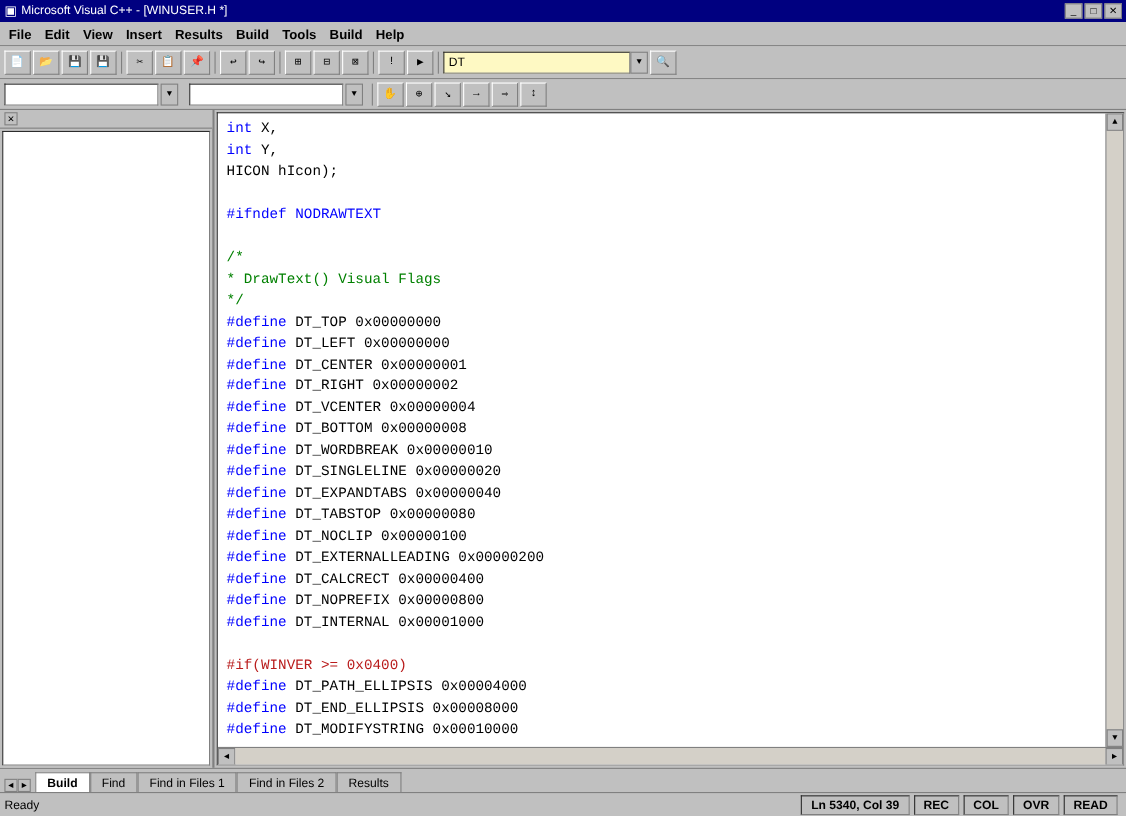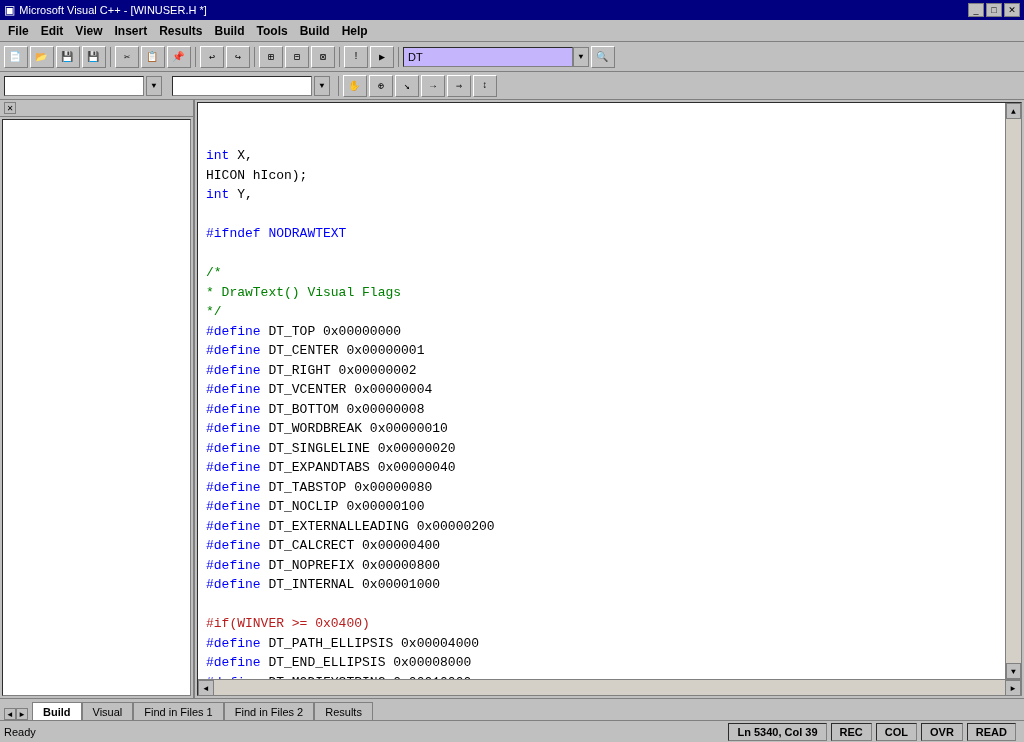--- a/index.html
+++ b/index.html
@@ -91,21 +91,21 @@
       font-size: 10px;
     }
     .toolbar-separator {
       width: 1px;
       height: 20px;
       background: #808080;
       margin: 0 2px;
     }
     .toolbar-combo {
       height: 20px;
-      background: #c4b5fd;
+      background: #fef9c3;
       border: 1px inset #808080;
       display: flex;
       align-items: center;
       width: 170px;
       padding: 0 4px;
       font-size: 11px;
       font-family: Arial, sans-serif;
     }
     .toolbar-combo-arrow {
       background: #c0c0c0;
@@ -246,21 +246,20 @@
     }
 
     .editor-with-scroll {
       display: flex;
       flex: 1;
       overflow: hidden;
     }
     .code-wrapper {
       flex: 1;
       overflow: auto;
-      margin-top: 39px;
     }
 
     .scrollbar-btn {
       width: 100%;
       height: 16px;
       background: #c0c0c0;
       border: 1px solid #808080;
       display: flex;
       align-items: center;
       justify-content: center;
@@ -393,29 +392,30 @@
       </div>
     </div>
     <div class="left-panel-content"></div>
   </div>
 
   <div class="editor-area">
     <div class="editor-with-scroll">
       <div class="code-wrapper" id="code-wrapper">
           <div style="padding: 4px 8px; font-family: Courier New, Courier, monospace; font-size: 13px; line-height: 1.5;">
             <div>            <span style="color:#0000ff;">int</span> X,</div>
+            <div>            <span style="color:#0000ff;">int</span> Y,</div>
             <div>            HICON hIcon);</div>
-            <div>            <span style="color:#0000ff;">int</span> Y,</div>
             <div>&nbsp;</div>
             <div><span style="color:#0000ff;">#ifndef NODRAWTEXT</span></div>
             <div>&nbsp;</div>
             <div><span style="color:#008000;">/*</span></div>
             <div><span style="color:#008000;"> * DrawText() Visual Flags</span></div>
             <div><span style="color:#008000;"> */</span></div>
             <div><span style="color:#0000ff;">#define</span> DT_TOP              0x00000000</div>
+            <div><span style="color:#0000ff;">#define</span> DT_LEFT             0x00000000</div>
             <div><span style="color:#0000ff;">#define</span> DT_CENTER           0x00000001</div>
             <div><span style="color:#0000ff;">#define</span> DT_RIGHT            0x00000002</div>
             <div><span style="color:#0000ff;">#define</span> DT_VCENTER          0x00000004</div>
             <div><span style="color:#0000ff;">#define</span> DT_BOTTOM           0x00000008</div>
             <div><span style="color:#0000ff;">#define</span> DT_WORDBREAK        0x00000010</div>
             <div><span style="color:#0000ff;">#define</span> DT_SINGLELINE       0x00000020</div>
             <div><span style="color:#0000ff;">#define</span> DT_EXPANDTABS       0x00000040</div>
             <div><span style="color:#0000ff;">#define</span> DT_TABSTOP          0x00000080</div>
             <div><span style="color:#0000ff;">#define</span> DT_NOCLIP           0x00000100</div>
             <div><span style="color:#0000ff;">#define</span> DT_EXTERNALLEADING  0x00000200</div>
@@ -445,21 +445,21 @@
 
 <div class="output-tabs">
   <div style="display:flex; align-items:center; margin-right:4px;">
     <div class="vert-nav-btn">◄</div>
     <div class="vert-nav-btn">►</div>
   </div>
   <div class="tab active">
     <span>Build</span>
   </div>
   <div class="tab">
-    <span>Visual</span>
+    <span>Find</span>
   </div>
   <div class="tab">
     <span>Find in Files 1</span>
   </div>
   <div class="tab">
     <span>Find in Files 2</span>
   </div>
   <div class="tab">
     <span>Results</span>
   </div>

